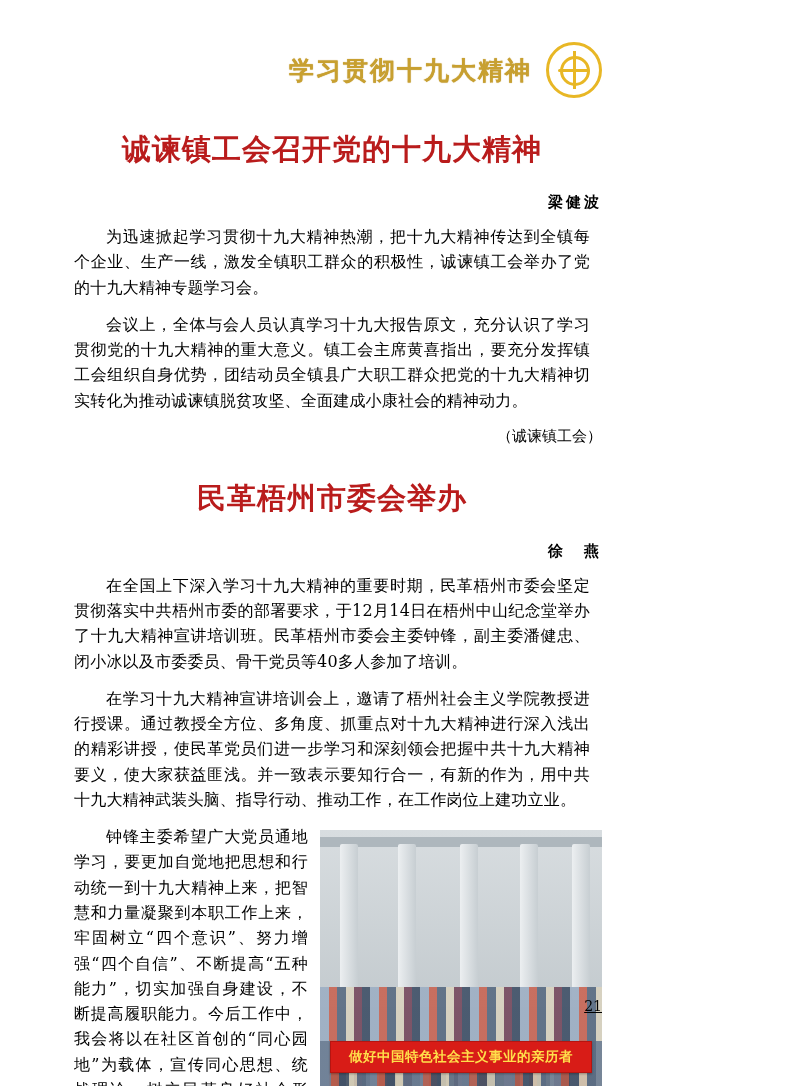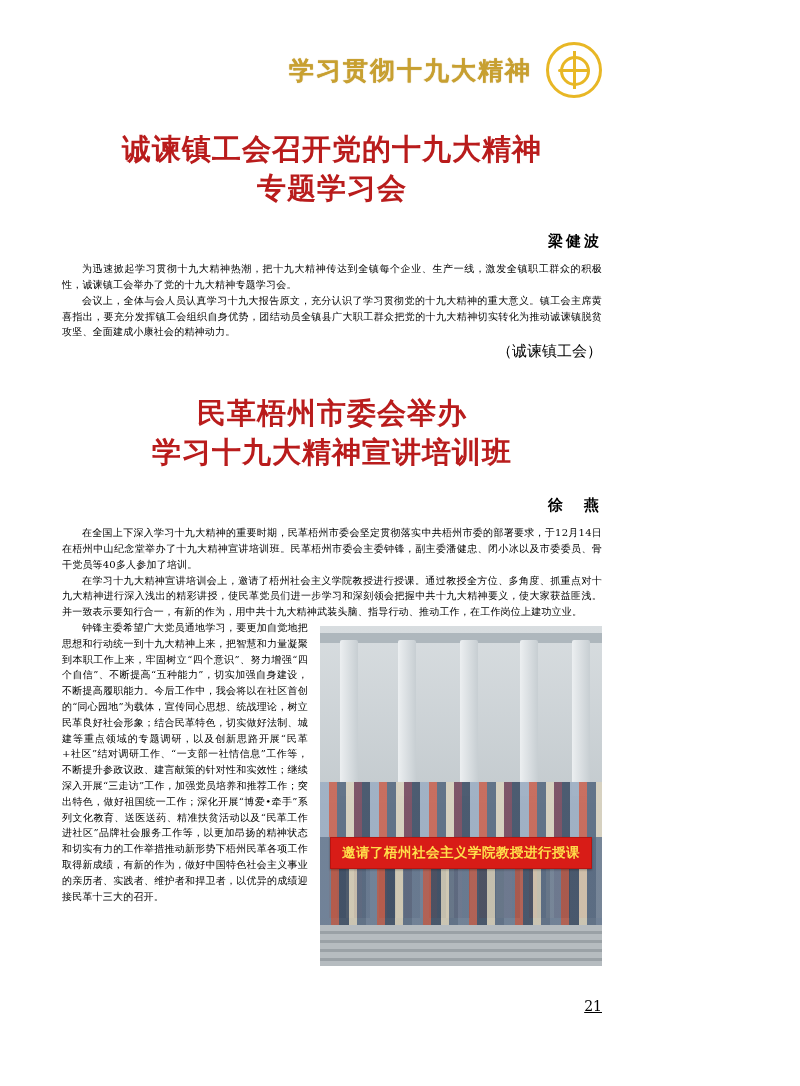--- a/index.html
+++ b/index.html
@@ -101,25 +101,25 @@
   }
   .byline {
     text-align: right;
     font-weight: bold;
     font-size: 15px;
     letter-spacing: 3px;
     margin-top: 24px;
     margin-bottom: 10px;
   }
   p.body {
-    font-size: 10px;
+    font-size: 16px;
     line-height: 1.58;
     text-align: justify;
     text-justify: inter-ideograph;
-    margin: 0;
+    margin: 12px;
     text-indent: 2em;
     letter-spacing: 0.2px;
   }
   .sign {
     text-align: right;
     font-size: 15px;
     line-height: 1.58;
   }
 
   .block-2 {
@@ -242,50 +242,48 @@
 
   <div class="header">
     <div class="header-title">学习贯彻十九大精神</div>
     <div class="header-emblem">
       <div class="emblem-inner"></div>
     </div>
   </div>
 
   <div class="article-title title-1">
     <span class="line">诚谏镇工会召开党的十九大精神</span>
-    <span class="line">专题学习会</span>
   </div>
   <div class="byline">梁健波</div>
   <p class="body">为迅速掀起学习贯彻十九大精神热潮，把十九大精神传达到全镇每个企业、生产一线，激发全镇职工群众的积极性，诚谏镇工会举办了党的十九大精神专题学习会。</p>
   <p class="body">会议上，全体与会人员认真学习十九大报告原文，充分认识了学习贯彻党的十九大精神的重大意义。镇工会主席黄喜指出，要充分发挥镇工会组织自身优势，团结动员全镇县广大职工群众把党的十九大精神切实转化为推动诚谏镇脱贫攻坚、全面建成小康社会的精神动力。</p>
   <div class="sign">（诚谏镇工会）</div>
 
   <div class="block-2">
     <div class="article-title">
       <span class="line">民革梧州市委会举办</span>
-      <span class="line">学习十九大精神宣讲培训班</span>
     </div>
     <div class="byline">徐　燕</div>
     <p class="body">在全国上下深入学习十九大精神的重要时期，民革梧州市委会坚定贯彻落实中共梧州市委的部署要求，于12月14日在梧州中山纪念堂举办了十九大精神宣讲培训班。民革梧州市委会主委钟锋，副主委潘健忠、闭小冰以及市委委员、骨干党员等40多人参加了培训。</p>
     <p class="body">在学习十九大精神宣讲培训会上，邀请了梧州社会主义学院教授进行授课。通过教授全方位、多角度、抓重点对十九大精神进行深入浅出的精彩讲授，使民革党员们进一步学习和深刻领会把握中共十九大精神要义，使大家获益匪浅。并一致表示要知行合一，有新的作为，用中共十九大精神武装头脑、指导行动、推动工作，在工作岗位上建功立业。</p>
 
     <div class="photo">
       <div class="sky"></div>
       <div class="building"></div>
       <div class="roofline"></div>
       <div class="col c1"></div>
       <div class="col c2"></div>
       <div class="col c3"></div>
       <div class="col c4"></div>
       <div class="col c5"></div>
       <div class="crowd"></div>
       <div class="crowd2"></div>
       <div class="steps"></div>
       <div class="banner">
-        <span>邀请了梧州社会主义学院教授进行授课</span>
+        <span>做好中国特色社会主义事业的亲历者</span>
       </div>
     </div>
 
     <p class="body">钟锋主委希望广大党员通地学习，要更加自觉地把思想和行动统一到十九大精神上来，把智慧和力量凝聚到本职工作上来，牢固树立“四个意识”、努力增强“四个自信”、不断提高“五种能力”，切实加强自身建设，不断提高履职能力。今后工作中，我会将以在社区首创的“同心园地”为载体，宣传同心思想、统战理论，树立民革良好社会形象；结合民革特色，切实做好法制、城建等重点领域的专题调研，以及创新思路开展“民革+社区”结对调研工作、“一支部一社情信息”工作等，不断提升参政议政、建言献策的针对性和实效性；继续深入开展“三走访”工作，加强党员培养和推荐工作；突出特色，做好祖国统一工作；深化开展“博爱•牵手”系列文化教育、送医送药、精准扶贫活动以及“民革工作进社区”品牌社会服务工作等，以更加昂扬的精神状态和切实有力的工作举措推动新形势下梧州民革各项工作取得新成绩，有新的作为，做好中国特色社会主义事业的亲历者、实践者、维护者和捍卫者，以优异的成绩迎接民革十三大的召开。</p>
 
     <div class="clear"></div>
   </div>
 
   <div class="page-number">21</div>
 </div>

